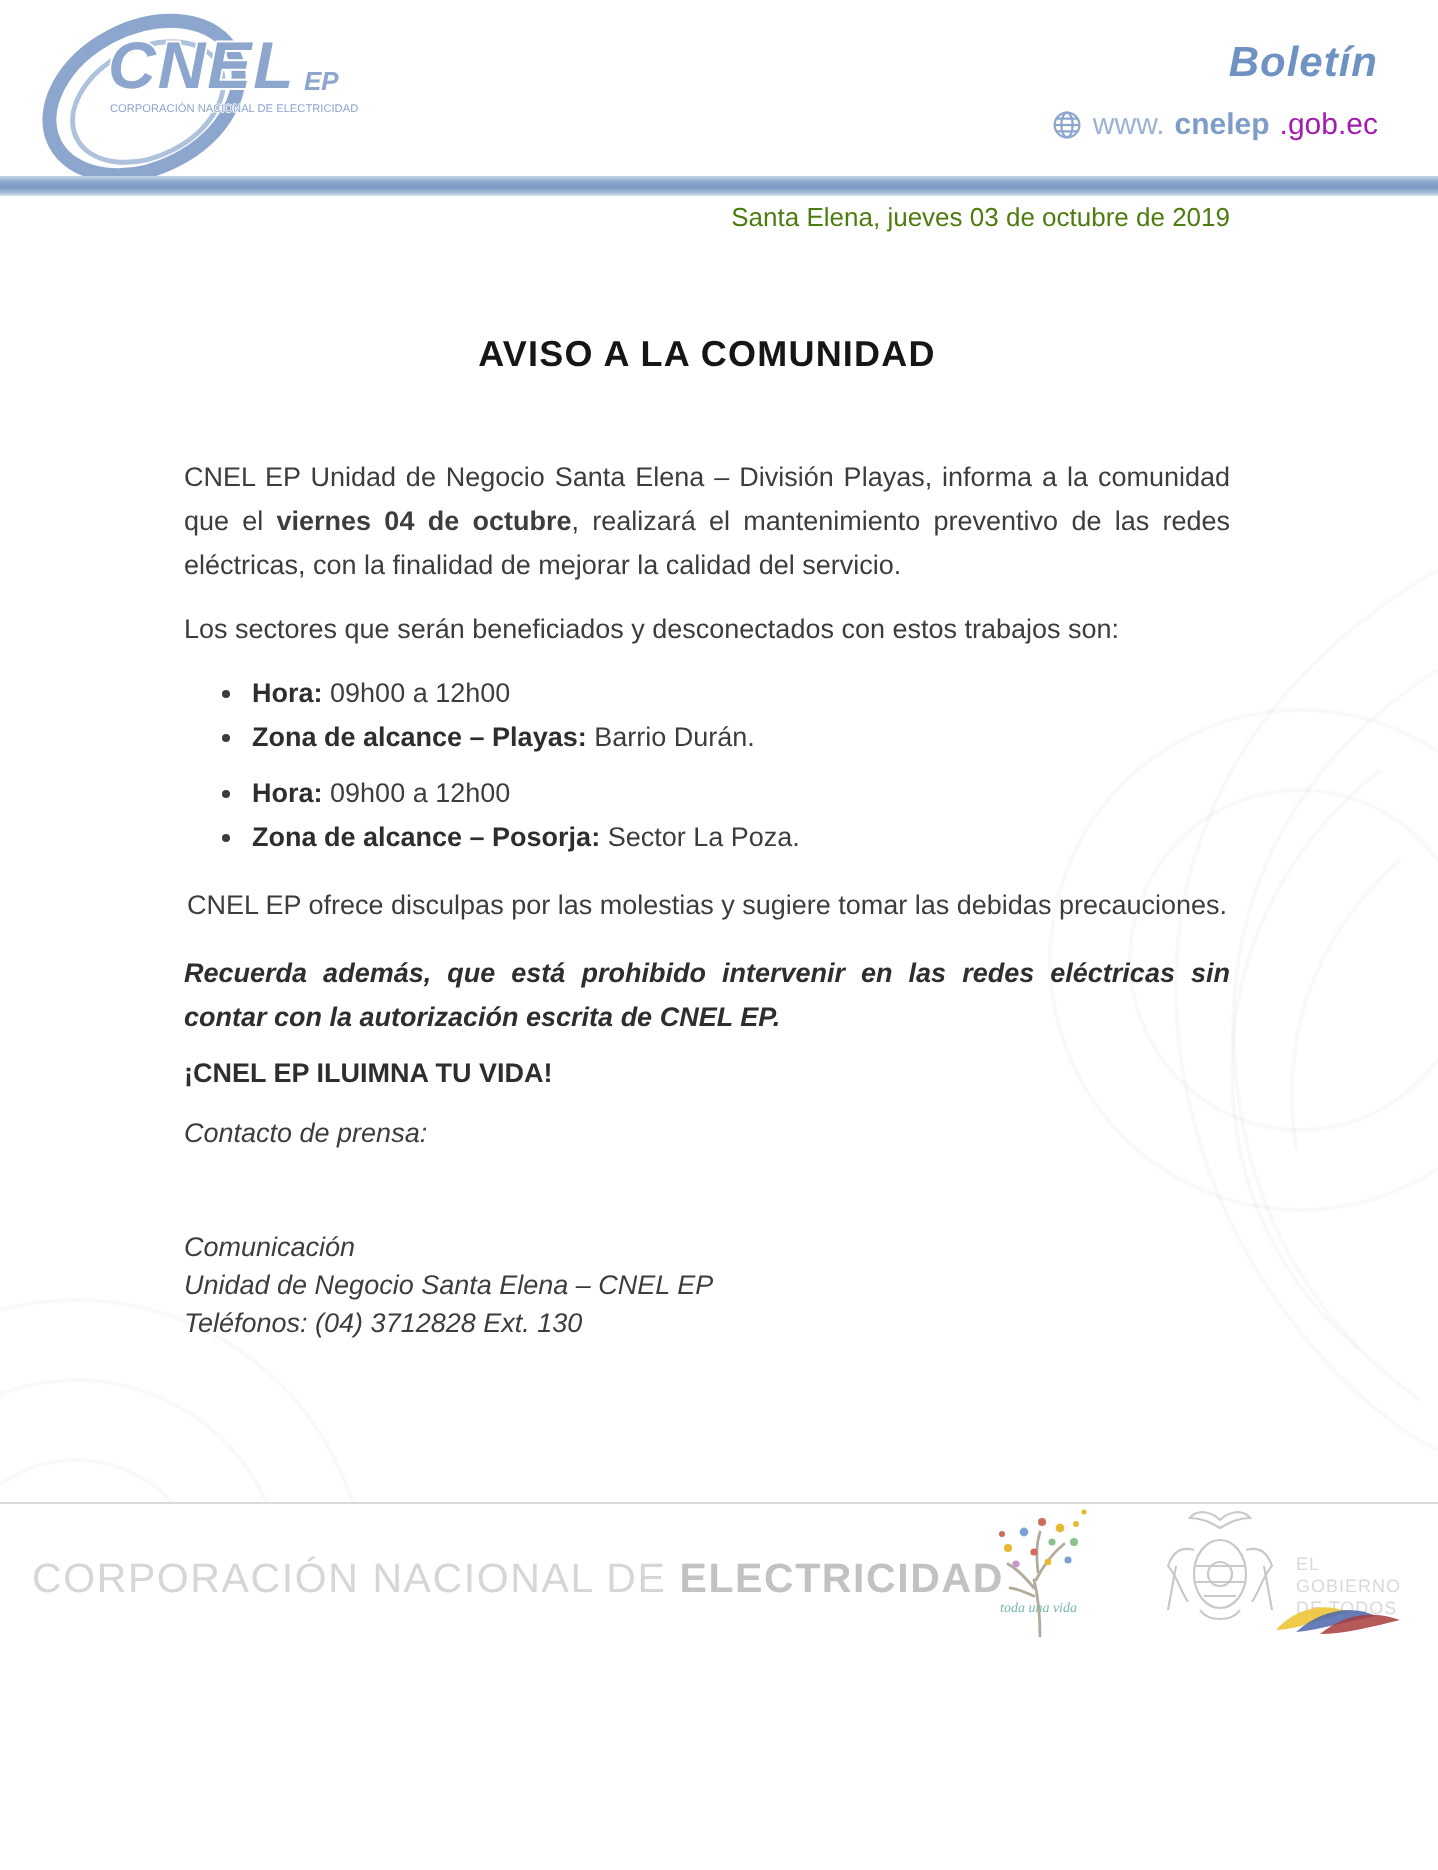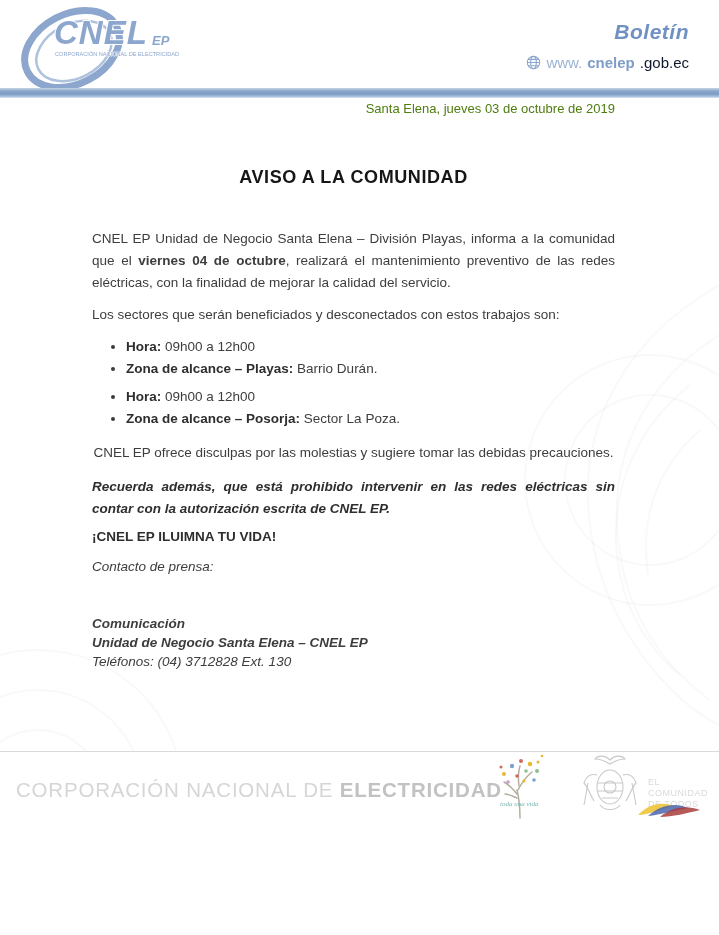--- a/index.html
+++ b/index.html
@@ -15,21 +15,21 @@
   .header { position:relative; height:88px; z-index:2; }
   .logo { position:absolute; left:14px; top:4px; width:240px; height:88px; }
   .header-right { position:absolute; right:30px; top:16px; text-align:right; }
   .bulletin-title {
     font-size:21px; font-weight:bold; font-style:italic;
     color:#6f92c3; letter-spacing:0.5px; line-height:32px;
   }
   .website { margin-top:6px; font-size:15px; color:#9cb2d5; display:flex; align-items:center; justify-content:flex-end; gap:5px; }
   .website .globe { width:15px; height:15px; }
   .website .brand { font-weight:bold; color:#7e9dc8; }
-  .website .suffix { color:#0f172a; }
+  .website .suffix { color:#a21caf; }
   .blue-bar {
     position:relative; z-index:2; height:10px; width:100%;
     background:linear-gradient(to bottom,#c6d6e8 0%,#8aa7cb 30%,#7b9bc4 60%,#a9c0db 85%,#dce6f1 100%);
   }
 
   
   .watermark { position:absolute; left:0; top:0; z-index:0; pointer-events:none; }
 
   
   .doc { position:relative; z-index:1; padding:0 104px 0 92px; font-size:13.5px; line-height:22px; }
@@ -40,21 +40,21 @@
   .m-std { margin-top:10px; text-align:left; }
   ul.outage { margin-top:10px; padding-left:34px; }
   ul.outage.second { margin-top:6px; }
   ul.outage li { line-height:22px; }
   ul.outage li b { color:#2e2e2e; }
   .m-apology { margin-top:12px; text-align:center; }
   .warning { margin-top:12px; font-weight:bold; font-style:italic; text-align:justify; color:#2e2e2e; }
   .slogan { margin-top:6px; font-weight:bold; color:#2e2e2e; }
   .press-contact { margin-top:8px; font-style:italic; }
   .signature { margin-top:36px; font-style:italic; line-height:19px; }
-  .signature .bold { font-weight:bold; }
+  .signature .bold { font-weight:normal; }
 
   
   .footer { position:absolute; left:0; bottom:0; width:719px; height:74px; border-top:1px solid #dadada; background:#fff; z-index:2; }
   .footer-brand {
     position:absolute; left:16px; top:26px; font-size:20.5px; letter-spacing:0.8px;
     color:#d6d6d6; white-space:nowrap;
   }
   .footer-brand .bold { font-weight:bold; color:#c2c2c2; }
   .tree-logo { position:absolute; left:494px; top:2px; }
   .coat-logo { position:absolute; left:578px; top:1px; }
@@ -201,21 +201,21 @@
         <path d="M19,22 C12,20 8,24 6,30 C10,34 12,42 16,48"></path>
         <path d="M45,22 C52,20 56,24 58,30 C54,34 52,42 48,48"></path>
         <path d="M22,52 C26,58 38,58 42,52"></path>
         <path d="M10,30 L6,52 M54,30 L58,52"></path>
         <circle cx="32" cy="34" r="6"></circle>
       </g>
     </svg>
 
     <div class="gov-block">
       <div class="gov-text">EL</div>
-      <div class="gov-text">COMUNIDAD</div>
+      <div class="gov-text">GOBIERNO</div>
       <div class="gov-text">DE TODOS</div>
     </div>
 
     <svg class="gov-swoosh" width="62" height="22" viewBox="0 0 62 22">
       <path d="M0,16 C10,5 24,2 36,7 C24,10 10,16 0,16 Z" fill="#eec437" opacity="0.9"></path>
       <path d="M10,17 C22,6 38,3 50,9 C38,11 22,16 10,17 Z" fill="#4a66ae" opacity="0.85"></path>
       <path d="M22,18 C34,8 48,6 62,11 C50,14 34,18 22,18 Z" fill="#a83c3c" opacity="0.85"></path>
     </svg>
   </div>
 

